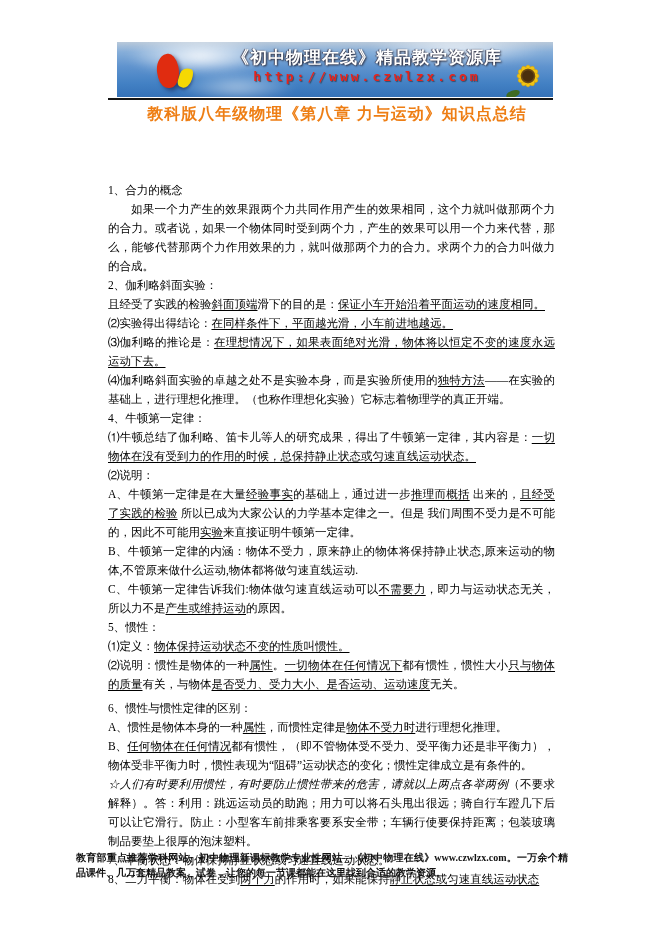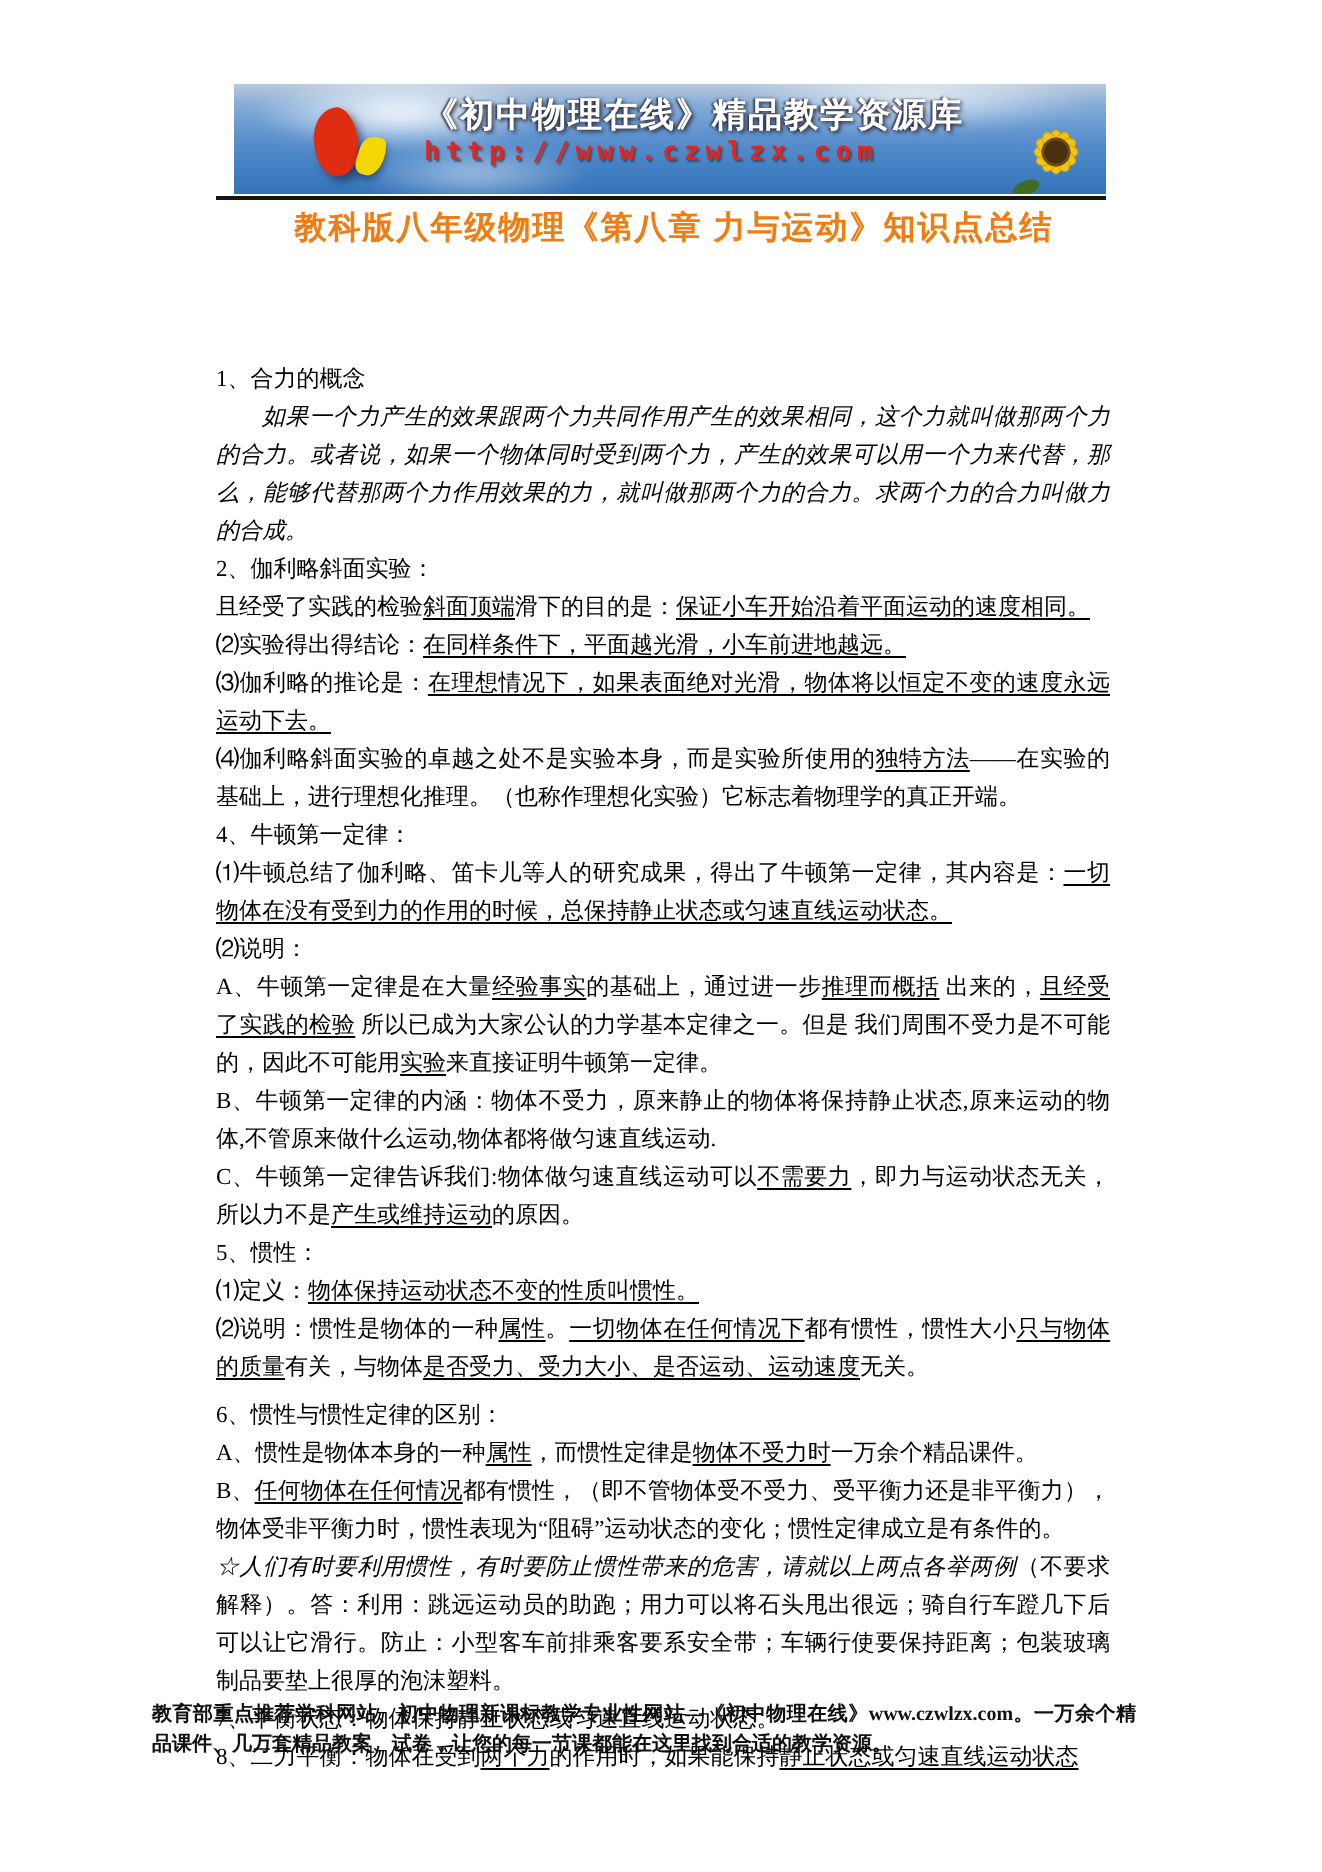--- a/index.html
+++ b/index.html
@@ -31,21 +31,21 @@
     transform: rotate(-12deg);
     box-shadow: 2px 3px 4px rgba(20,20,60,.55);
   }
   .flame-yellow {
     position:absolute; left: 30px; top: 16px; width: 13px; height: 20px;
     background: #f5d803;
     border-radius: 70% 30% 60% 40% / 45% 55% 65% 35%;
     transform: rotate(18deg);
     box-shadow: 1px 2px 3px rgba(20,20,60,.45);
   }
-  .banner-text { position:absolute; left: 95px; top: 4px; width: 310px; text-align: left; }
+  .banner-text { position:absolute; left: 95px; top: 4px; width: 310px; text-align: center; }
   .banner-title {
     font-family: "Liberation Sans", sans-serif;
     font-size: 17px; font-weight: bold; color: #ffffff;
     letter-spacing: 1px; white-space: nowrap;
     text-shadow: 1px 1px 2px #2a2a3a, -1px 0 1px #44445a;
   }
   .banner-url {
     margin-top: 0;
     font-family: "DejaVu Sans Mono", monospace;
     font-size: 13px; font-weight: bold; color: #e8231c;
@@ -63,21 +63,21 @@
     letter-spacing: 1px;
     padding-left: 13px;
   }
   
   .doc-body {
     position: absolute; top: 181px; left: 108px; width: 447px;
     font-size: 11.5px; line-height: 19px; color: #000;
     text-align: justify;
   }
   .doc-body p.para { margin: 0; }
-  .doc-body p.indent { text-indent: 2em; font-style: italic; }
+  .doc-body p.indent { text-indent: 2em; }
   .doc-body p.gap { margin-top: 5px; }
   .doc-body p.clip { white-space: nowrap; overflow: hidden; text-align:left; }
   .doc-body span.u { text-decoration: underline; text-underline-offset: 2px; }
   .doc-body span.i { font-style: italic; }
   
   .page-footer {
     position: absolute; top: 850px; left: 76px; width: 492px;
     font-size: 10px; line-height: 15px;
     font-weight: bold; color: #111;
     text-align: justify;
@@ -135,21 +135,21 @@
       <p class="para"><span>4、牛顿第一定律：</span></p>
       <p class="para"><span>⑴牛顿总结了伽利略、笛卡儿等人的研究成果，得出了牛顿第一定律，其内容是：</span><span class="u">一切物体在没有受到力的作用的时候，总保持静止状态或匀速直线运动状态。</span></p>
       <p class="para"><span>⑵说明：</span></p>
       <p class="para"><span>A、牛顿第一定律是在大量</span><span class="u">经验事实</span><span>的基础上，通过进一步</span><span class="u">推理而概括</span><span> 出来的，</span><span class="u">且经受了实践的检验</span><span> 所以已成为大家公认的力学基本定律之一。但是 我们周围不受力是不可能的，因此不可能用</span><span class="u">实验</span><span>来直接证明牛顿第一定律。</span></p>
       <p class="para"><span>B、牛顿第一定律的内涵：物体不受力，原来静止的物体将保持静止状态,原来运动的物体,不管原来做什么运动,物体都将做匀速直线运动.</span></p>
       <p class="para"><span>C、牛顿第一定律告诉我们:物体做匀速直线运动可以</span><span class="u">不需要力</span><span>，即力与运动状态无关，所以力不是</span><span class="u">产生或维持运动</span><span>的原因。</span></p>
       <p class="para"><span>5、惯性：</span></p>
       <p class="para"><span>⑴定义：</span><span class="u">物体保持运动状态不变的性质叫惯性。</span></p>
       <p class="para"><span>⑵说明：惯性是物体的一种</span><span class="u">属性</span><span>。</span><span class="u">一切物体在任何情况下</span><span>都有惯性，惯性大小</span><span class="u">只与物体的质量</span><span>有关，与物体</span><span class="u">是否受力、受力大小、是否运动、运动速度</span><span>无关。</span></p>
       <p class="para gap"><span>6、惯性与惯性定律的区别：</span></p>
-      <p class="para"><span>A、惯性是物体本身的一种</span><span class="u">属性</span><span>，而惯性定律是</span><span class="u">物体不受力时</span><span>一万余个精品课件。</span></p>
+      <p class="para"><span>A、惯性是物体本身的一种</span><span class="u">属性</span><span>，而惯性定律是</span><span class="u">物体不受力时</span><span>进行理想化推理。</span></p>
       <p class="para"><span>B、</span><span class="u">任何物体在任何情况</span><span>都有惯性，（即不管物体受不受力、受平衡力还是非平衡力），物体受非平衡力时，惯性表现为“阻碍”运动状态的变化；惯性定律成立是有条件的。</span></p>
       <p class="para"><span class="i">☆人们有时要利用惯性，有时要防止惯性带来的危害，请就以上两点各举两例</span><span>（不要求解释）。答：利用：跳远运动员的助跑；用力可以将石头甩出很远；骑自行车蹬几下后可以让它滑行。防止：小型客车前排乘客要系安全带；车辆行使要保持距离；包装玻璃制品要垫上很厚的泡沫塑料。</span></p>
       <p class="para"><span>7、平衡状态：物体保持静止状态或匀速直线运动状态。</span></p>
       <p class="para clip"><span>8、二力平衡：物体在受到</span><span class="u">两个力</span><span>的作用时，如果能保持</span><span class="u">静止状态或匀速直线运动状态</span></p>
     </div>
 
   <div class="page-footer">教育部重点推荐学科网站、初中物理新课标教学专业性网站---《初中物理在线》www.czwlzx.com。一万余个精品课件、几万套精品教案、试卷，让您的每一节课都能在这里找到合适的教学资源。</div>
 
 </div>
 

